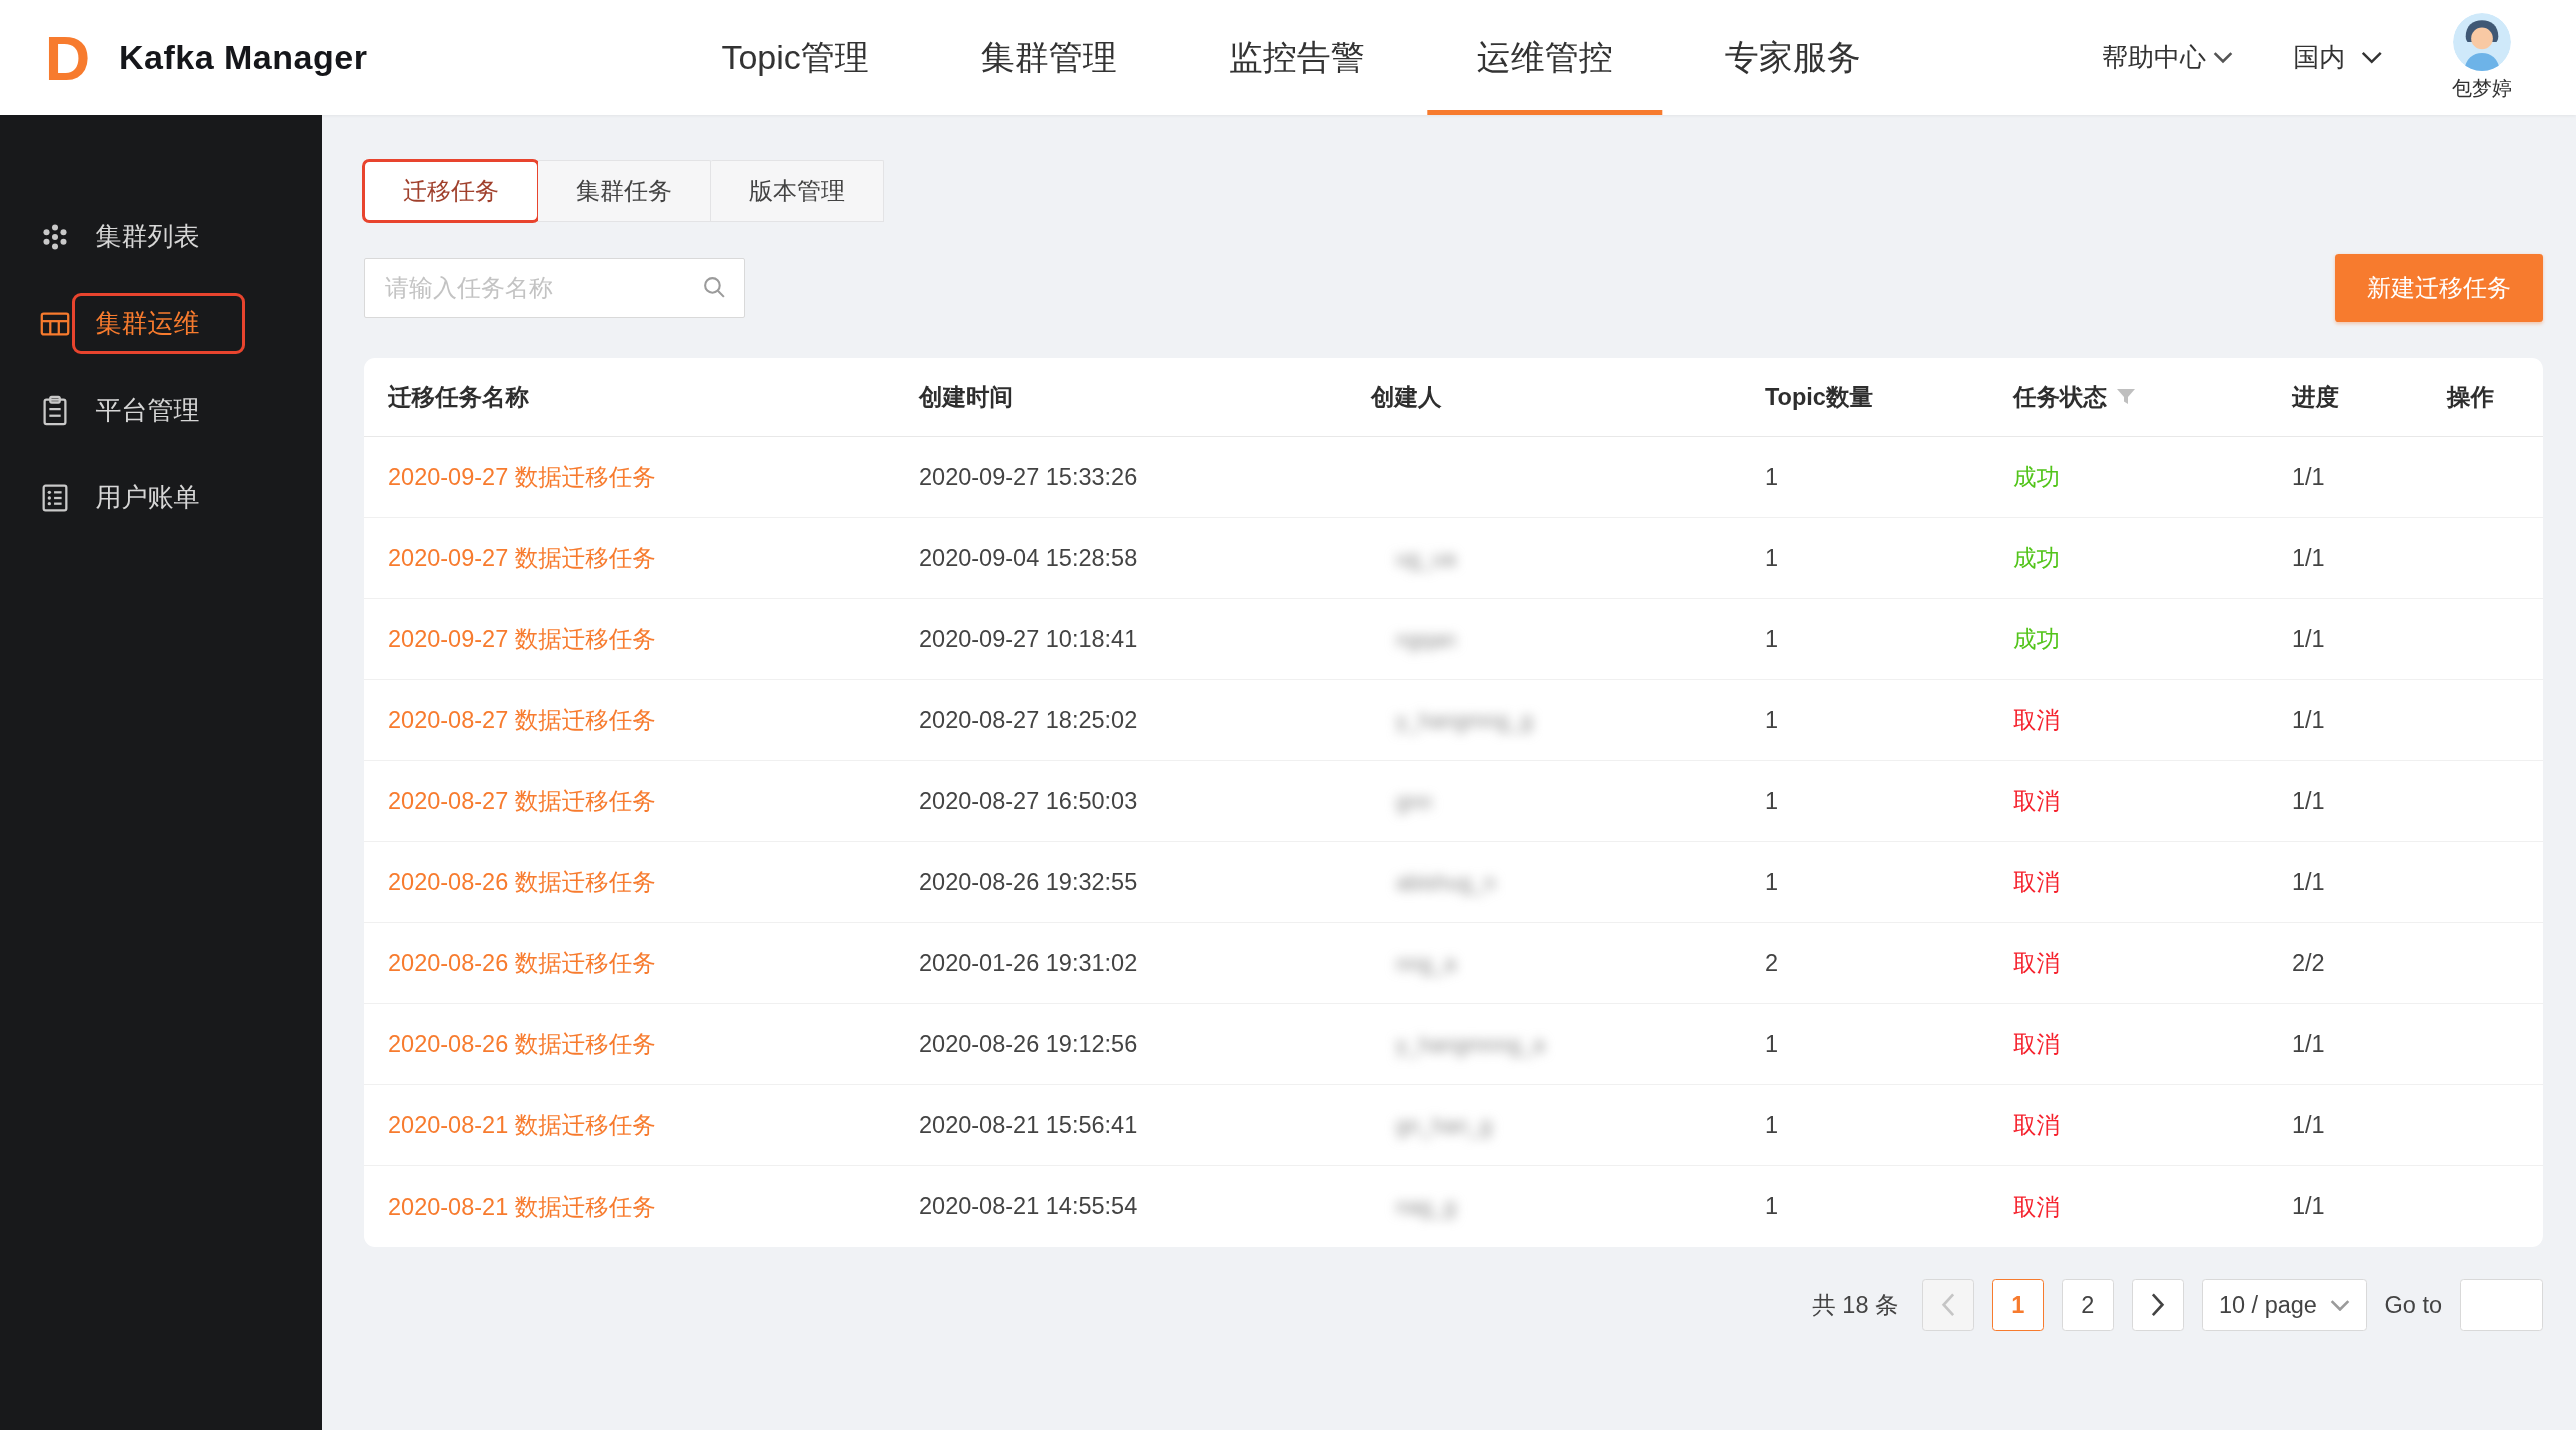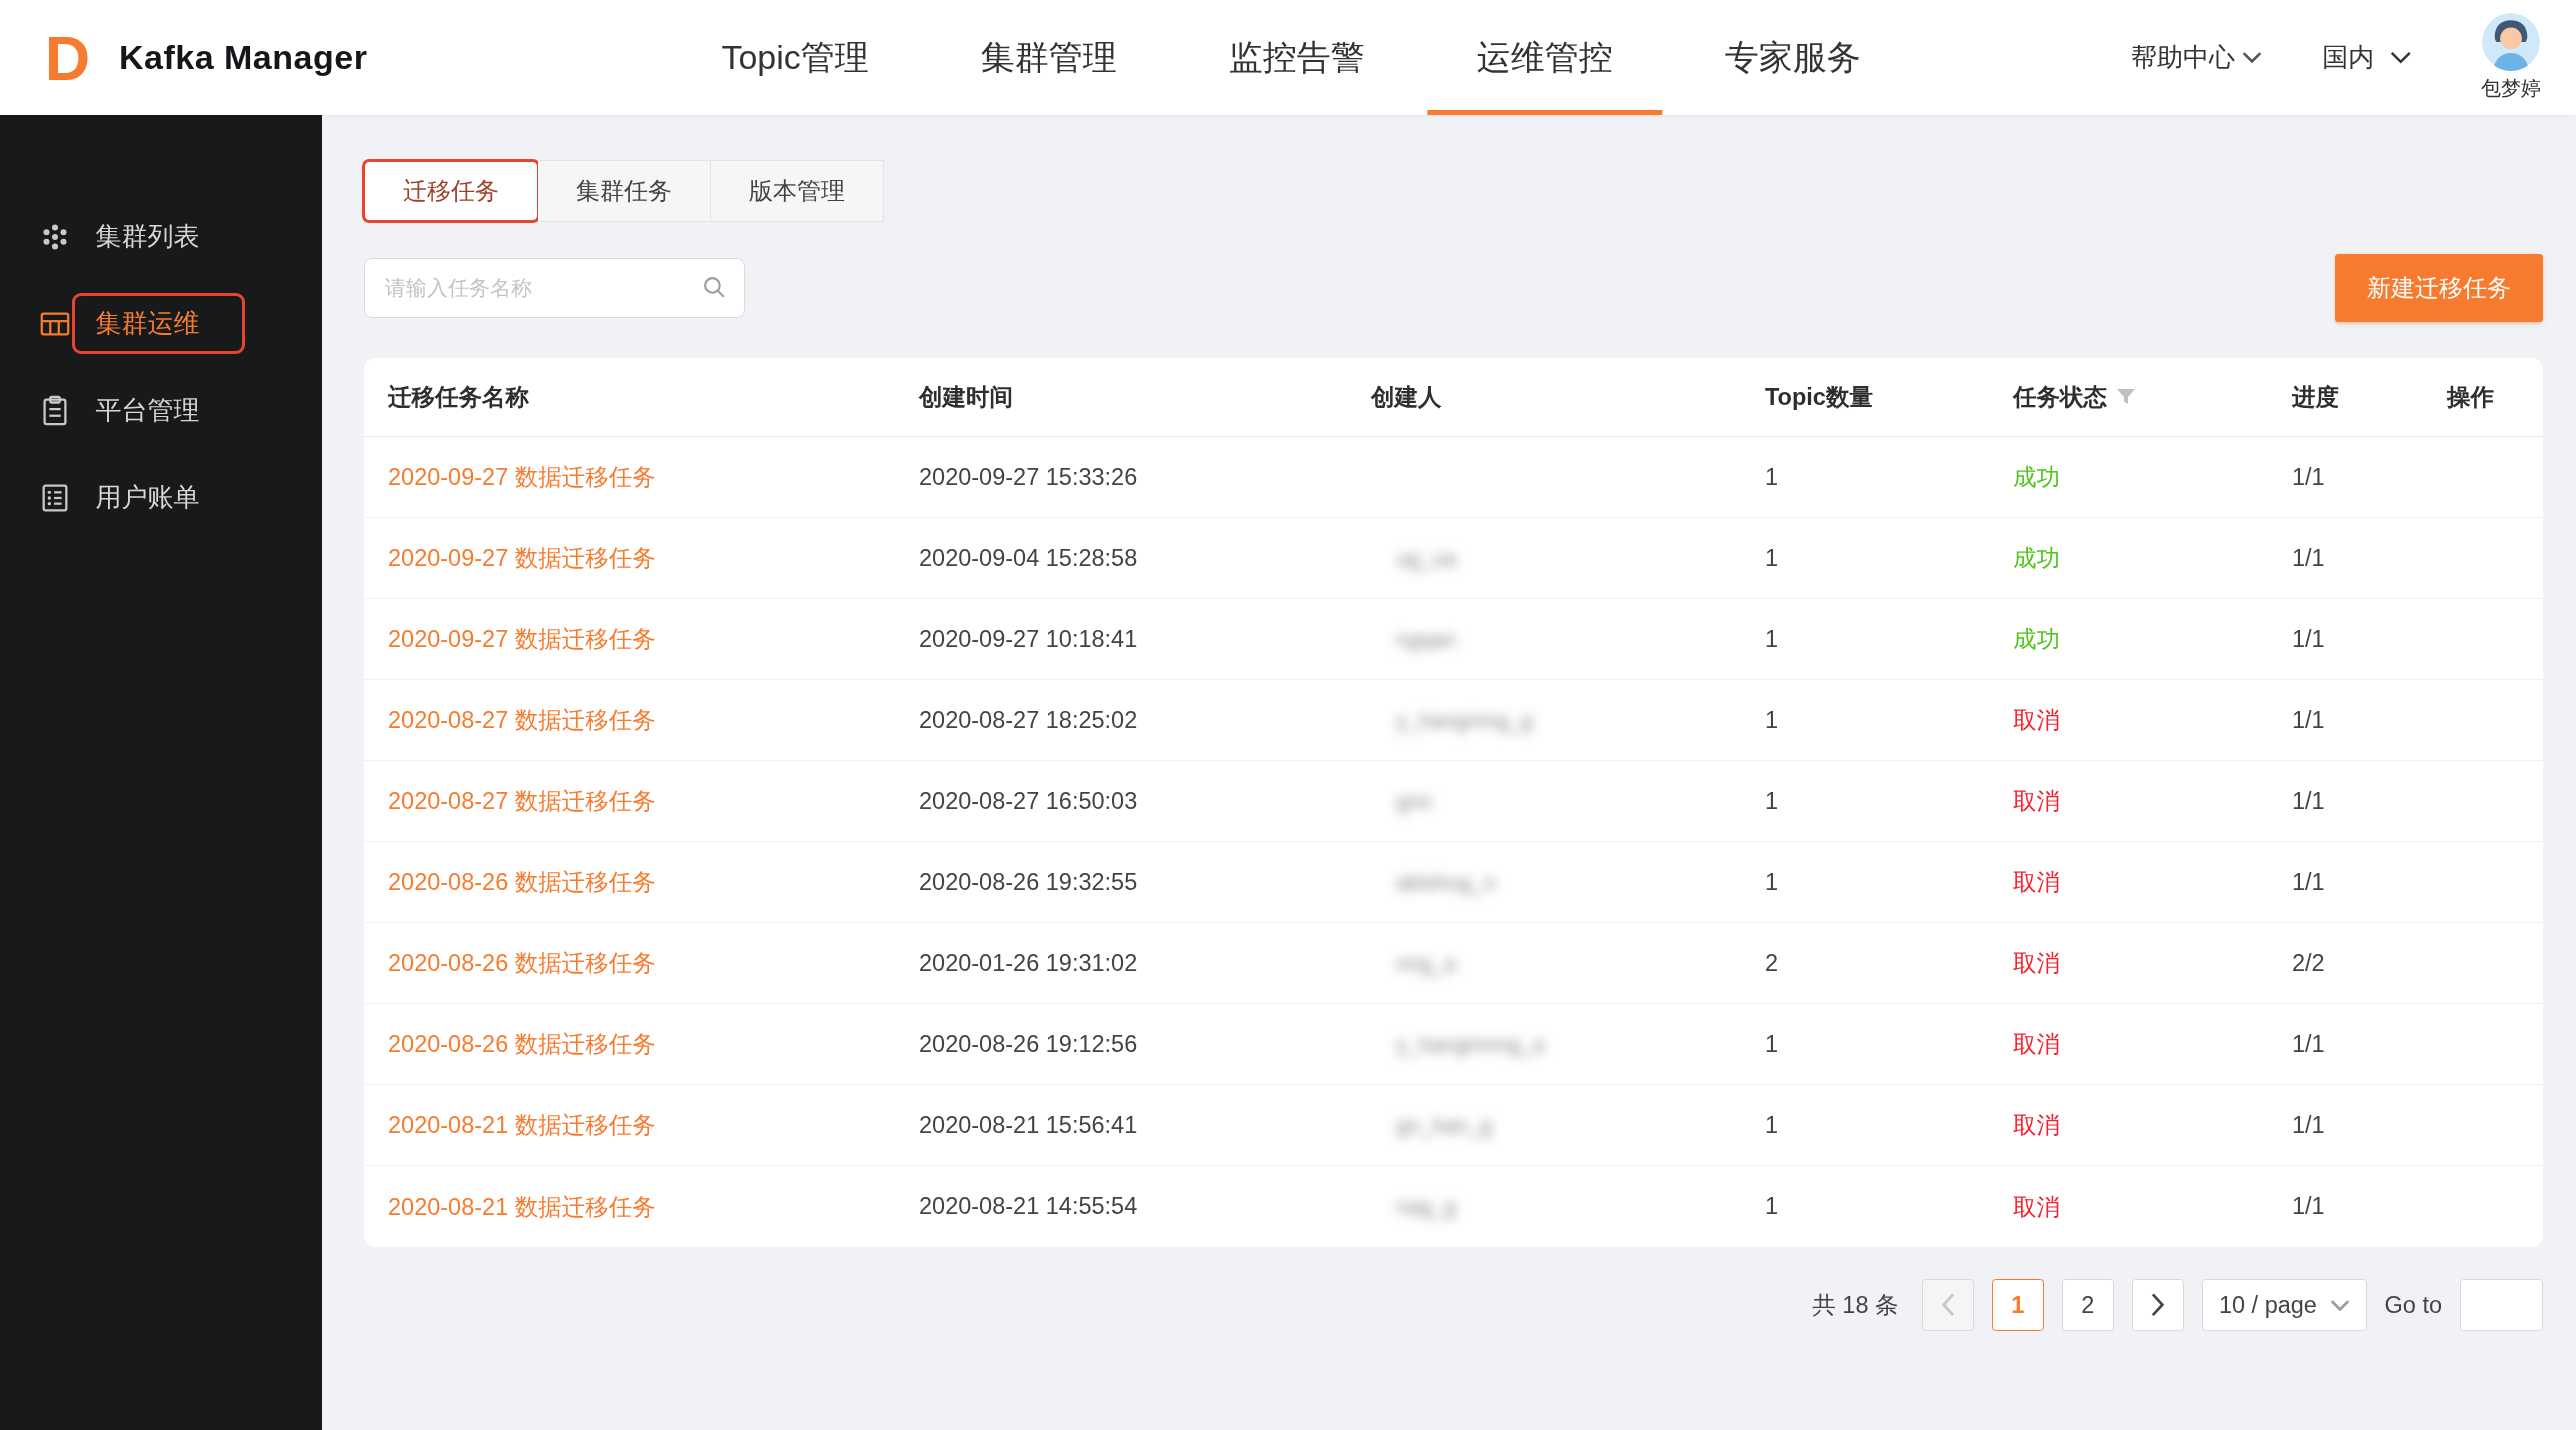--- a/index.html
+++ b/index.html
@@ -12,21 +12,21 @@
   html,body{width:2576px;height:1431px;overflow:hidden;}
   body{font-family:"Liberation Sans","DejaVu Sans",sans-serif;background:#f0f2f5;color:#434343;font-size:23.5px;}
 
   
   .header{height:115px;background:#fff;display:flex;align-items:center;padding-left:25px;position:relative;z-index:5;box-shadow:0 0.9px 3.6px rgba(0,0,0,.08);}
   .logo{width:85px;height:85px;display:flex;align-items:center;justify-content:center;font-size:63px;font-weight:800;color:var(--accent);}
   .app-title{font-size:34px;font-weight:700;color:#15161a;margin-left:9px;letter-spacing:0.5px;}
   .nav{display:flex;margin-left:298px;height:115px;}
   .nav-item{height:115px;display:flex;align-items:center;padding:0 56px;font-size:34px;color:#333;cursor:pointer;position:relative;}
   .nav-item.active::after{content:'';position:absolute;bottom:0;left:50%;transform:translateX(-50%);width:calc(100% - 12.6px);height:5.4px;background:var(--accent);}
-  .header-right{margin-left:auto;display:flex;align-items:center;padding-right:35px;}
+  .header-right{margin-left:auto;display:flex;align-items:center;padding-right:64px;}
   .header-link{display:flex;align-items:center;gap:7.2px;font-size:26px;color:#333;cursor:pointer;margin-right:60px;}
   .chev{width:20px;height:12.6px;}
   .user-block{display:flex;flex-direction:column;align-items:center;margin-left:9px;}
   .avatar{width:58px;height:58px;border-radius:50%;overflow:hidden;display:block;}
   .user-name{font-size:20px;color:#333;margin-top:3.6px;}
 
   
   .layout{display:flex;height:1315px;}
   .sidebar{width:322px;background:#18191b;padding-top:78px;flex-shrink:0;}
   .side-item{height:87px;display:flex;align-items:center;padding-left:38px;gap:23.5px;color:#d6d6d6;font-size:26px;cursor:pointer;}
@@ -41,21 +41,21 @@
   
   .tabs{display:flex;}
   .tab{height:62px;display:flex;align-items:center;padding:0 38px;font-size:24px;color:#434343;background:#f6f6f7;border:0.9px solid #e3e3e5;border-left:none;cursor:pointer;position:relative;border-radius:1.8px 1.8px 0 0;}
   .tab:first-child{border-left:0.9px solid #e3e3e5;}
   .tab.active{background:#fff;border-bottom-color:#fff;color:#a0402c;}
   .tab .annot-box{position:absolute;inset:-1.8px -2.7px;border:3.6px solid var(--annot);border-radius:7.2px;pointer-events:none;}
 
   
   .toolbar{margin-top:32px;display:flex;align-items:center;justify-content:space-between;}
   .search-box{position:relative;width:381px;height:60px;}
-  .search-box input{width:100%;height:100%;border:0.9px solid #d9d9d9;border-radius:8px;background:#fff;padding:0 58px 0 20px;font-size:21px;color:#434343;outline:none;font-family:inherit;}
+  .search-box input{width:100%;height:100%;border:0.9px solid #d9d9d9;border-radius:2px;background:#fff;padding:0 58px 0 20px;font-size:24px;color:#434343;outline:none;font-family:inherit;}
   .search-box input::placeholder{color:#c3c3c3;}
   .search-icon{position:absolute;right:18px;top:17px;width:25px;height:25px;color:#9b9b9b;}
   .primary-btn{height:68px;padding:0 32px;background:var(--accent);color:#fff;border:none;border-radius:3.6px;font-size:24px;cursor:pointer;font-family:inherit;box-shadow:0 1.8px 3.6px rgba(247,123,46,.35);}
 
   
   .table{margin-top:36px;background:#fff;border-radius:11px;}
   .thead,.trow{display:grid;grid-template-columns:531px 452px 394px 248px 279px 155px 1fr;align-items:center;padding-left:24px;}
   .thead{height:79px;border-bottom:0.9px solid #e8e8e8;font-weight:700;color:#2e2e2e;font-size:23.5px;}
   .th{display:flex;align-items:center;gap:9px;}
   .funnel{width:20px;height:20px;color:#bfbfbf;cursor:pointer;}

